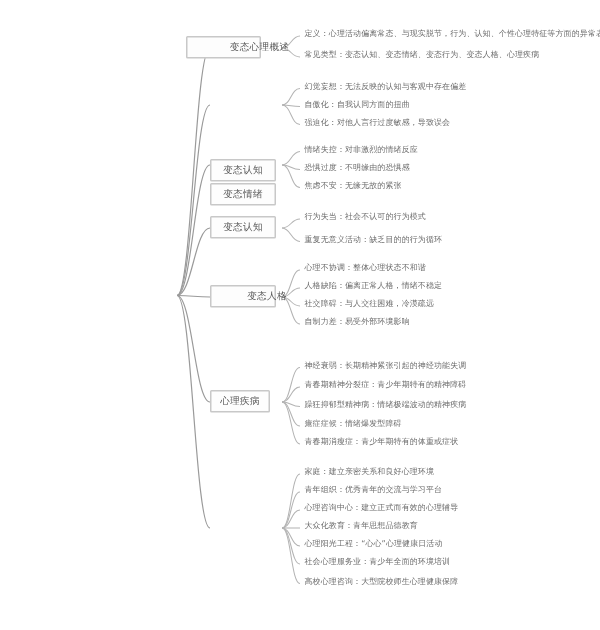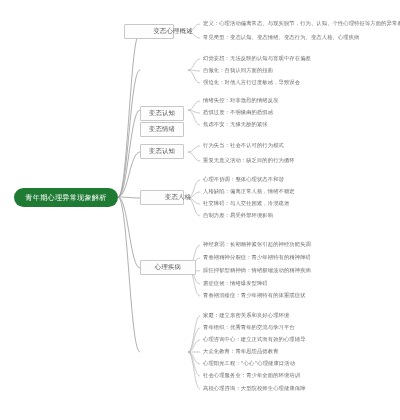--- a/index.html
+++ b/index.html
@@ -111,40 +111,37 @@
       <path d="M188 352 C 194 352, 194 316, 200 316"></path>
       <path d="M188 352 C 194 352, 194 328, 200 328"></path>
       <path d="M188 352 C 194 352, 194 340, 200 340"></path>
       <path d="M188 352 C 194 352, 194 352, 200 352"></path>
       <path d="M188 352 C 194 352, 194 364, 200 364"></path>
       <path d="M188 352 C 194 352, 194 376, 200 376"></path>
       <path d="M188 352 C 194 352, 194 389, 200 389"></path>
     </g>
   </svg>
 
-  <div class="root-node">
-    <span>青年期心理异常现象解析</span>
-  </div>
 
   <div class="branch-node" style="left:124px; top:24px; width:48px;padding-left:48px;">
     <span>变态心理概述</span>
   </div>
   <div class="branch-node" style="left:140px; top:62px; width:44px;margin-top:44px;">
     <span>变态认知</span>
   </div>
   <div class="branch-node" style="left:140px; top:102px; width:44px;margin-top:20px;">
     <span>变态情绪</span>
   </div>
   <div class="branch-node" style="left:140px; top:144px; width:44px;">
     <span>变态认知</span>
   </div>
   <div class="branch-node" style="left:140px; top:190px; width:44px;padding-left:32px;">
     <span>变态人格</span>
   </div>
-  <div class="branch-node" style="left:140px; top:260px; width:56px;">
+  <div class="branch-node" style="left:140px; top:260px; width:40px;">
     <span>心理疾病</span>
   </div>
 
   <div class="leaf" style="left:203px; top:21px;">定义：心理活动偏离常态、与现实脱节，行为、认知、个性心理特征等方面的异常表现</div>
   <div class="leaf" style="left:203px; top:35px;">常见类型：变态认知、变态情绪、变态行为、变态人格、心理疾病</div>
 
   <div class="leaf" style="left:203px; top:56px;">幻觉妄想：无法反映的认知与客观中存在偏差</div>
   <div class="leaf" style="left:203px; top:68px;">自傲化：自我认同方面的扭曲</div>
   <div class="leaf" style="left:203px; top:80px;">强迫化：对他人言行过度敏感，导致误会</div>
 

